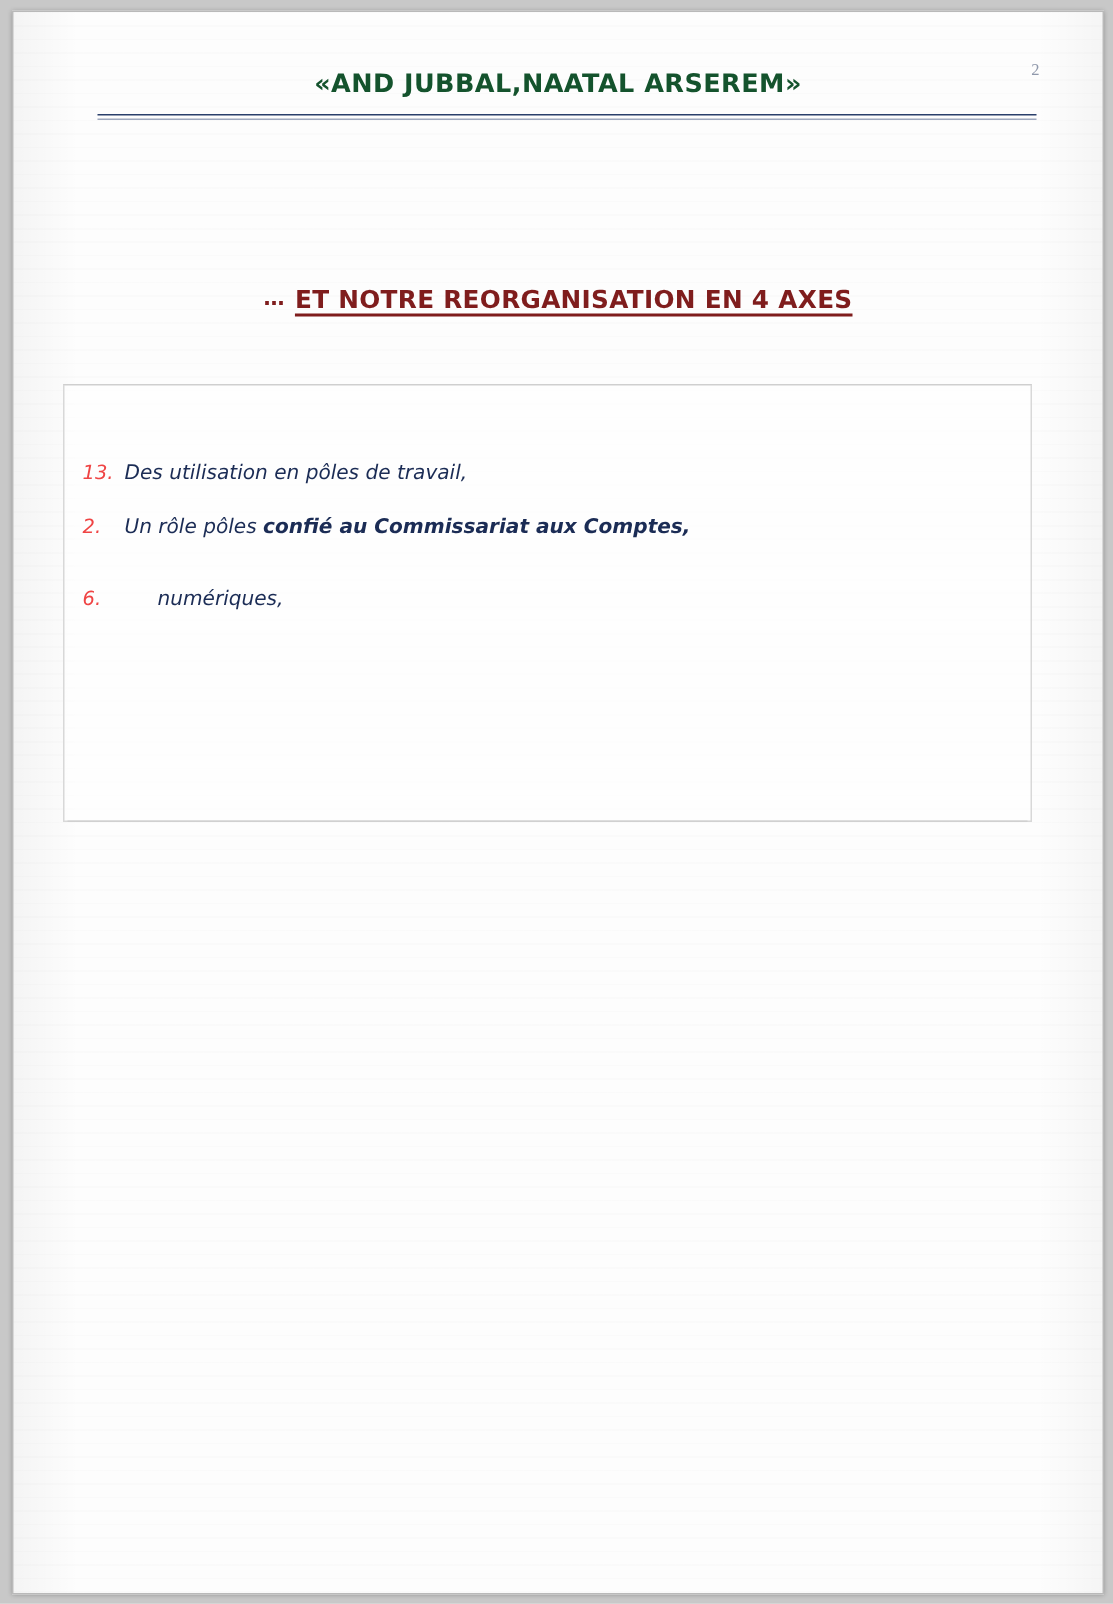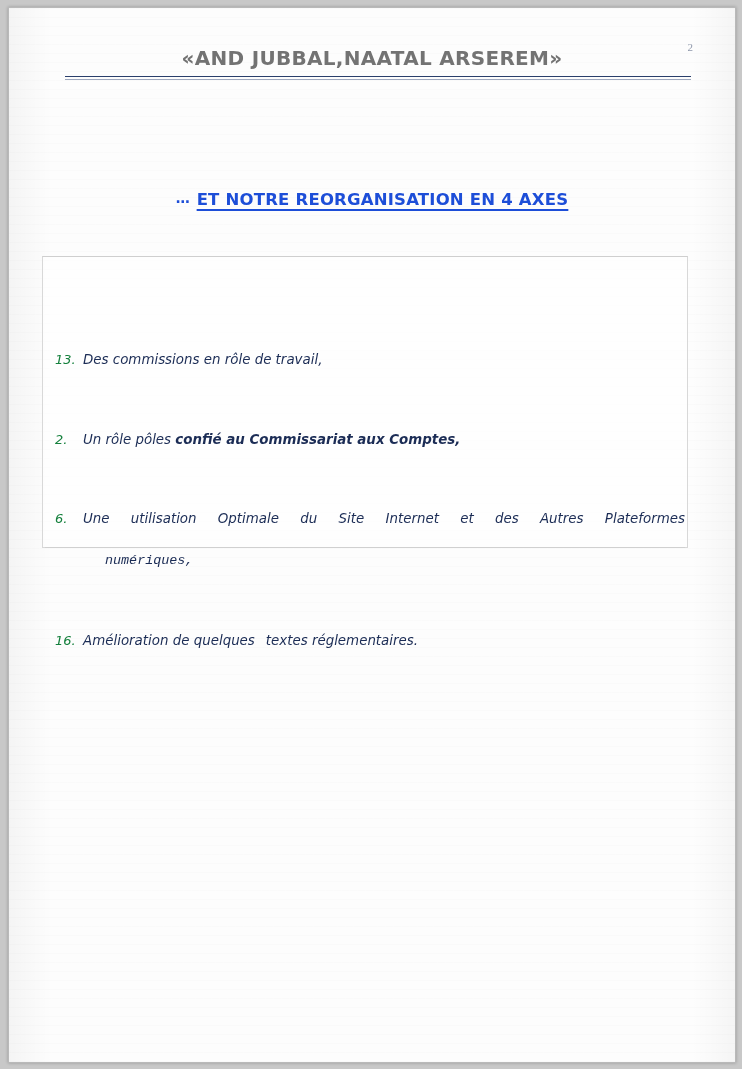--- a/index.html
+++ b/index.html
@@ -43,23 +43,23 @@
   .header {
     position: absolute;
     top: 38px;
     left: 0;
     width: 100%;
     text-align: center;
   }
   .header-title {
     font-family: "DejaVu Sans", sans-serif;
     font-weight: bold;
-    font-size: 20px;
+    font-size: 17px;
     letter-spacing: 0.3px;
-    color: #737373;
+    color: #14532d;
     white-space: nowrap;
   }
   .header-rule {
     position: absolute;
     top: 68px;
     left: 56px;
     width: 626px;
     height: 0;
     border-top: 1.6px solid #2a3f6b;
   }
@@ -77,21 +77,21 @@
     font-size: 11px;
     color: #8f98ab;
   }
 
   .section-title {
     position: absolute;
     top: 182px;
     left: 0;
     width: 100%;
     text-align: center;
-    color: #1d4ed8;
+    color: #7f1d1d;
     font-family: "DejaVu Sans", sans-serif;
     font-weight: bold;
     font-size: 16.5px;
     letter-spacing: 0.2px;
   }
   .section-title .lead {
     font-weight: bold;
     letter-spacing: 1px;
     font-size: 14px;
     vertical-align: 2px;
@@ -139,22 +139,21 @@
     font-style: italic;
     font-size: 13.4px;
     color: #1b2c55;
     line-height: 1.35;
   }
   .item-num {
     flex: 0 0 auto;
     width: 28px;
     font-style: italic;
     font-size: 13px;
-    color: #15803d;
-    margin-top: 44px;
+    color: #ef4444;
   }
   .item-text {
     flex: 1 1 auto;
     padding-right: 8px;
   }
 
   
   .item-14 .item-text .bold {
     font-weight: bold;
   }
@@ -162,26 +161,25 @@
   
   .item-15 .item-text {
     text-align: justify;
     text-align-last: justify;
     padding-right: 2px;
     max-width: 610px;
     word-spacing: 2px;
   }
   .item-15-cont {
     display: block;
-    margin-top: 24px;
+    margin-top: 13px;
     margin-left: 22px;
     text-align: center;
     text-align-last: left;
     word-spacing: normal;
-    font-family: Liberation Mono, monospace;
   }
 
   .item-16 .item-text .gap {
     letter-spacing: 1.2px;
   }
 </style>
 </head>
 <body>
 
 <div class="page">
@@ -199,34 +197,30 @@
   <div class="section-title">
     <span class="lead">…</span>
     <span class="underlined">ET NOTRE REORGANISATION EN 4 AXES</span>
   </div>
 
   <div class="content-box">
     <ul class="list">
 
       <li class="list-item item-13">
         <span class="item-num">13.</span>
-        <span class="item-text">Des commissions en rôle de travail,</span>
+        <span class="item-text">Des utilisation en pôles de travail,</span>
       </li>
 
       <li class="list-item item-14">
         <span class="item-num">2.</span>
         <span class="item-text"><span>Un rôle pôles </span><span class="bold">confié au Commissariat aux Comptes,</span></span>
       </li>
 
       <li class="list-item item-15">
         <span class="item-num">6.</span>
-        <span class="item-text"><span>Une utilisation Optimale du Site Internet et des Autres Plateformes</span><span class="item-15-cont">numériques,</span></span>
+        <span class="item-text"><span class="item-15-cont">numériques,</span></span>
       </li>
 
-      <li class="list-item item-16">
-        <span class="item-num">16.</span>
-        <span class="item-text"><span>Amélioration de quelques</span><span class="gap">&nbsp; </span><span>textes réglementaires.</span></span>
-      </li>
 
     </ul>
   </div>
 
 </div>
 
 </body></html>

